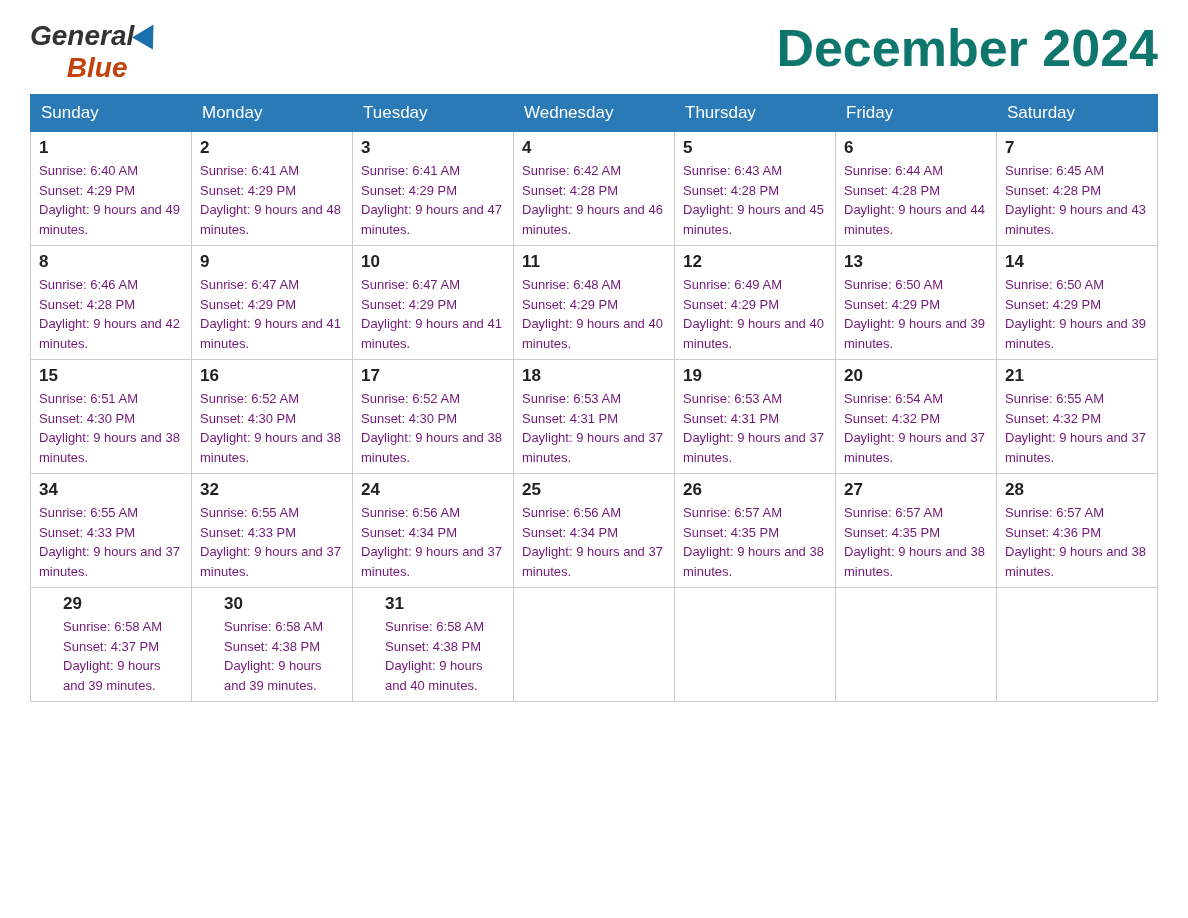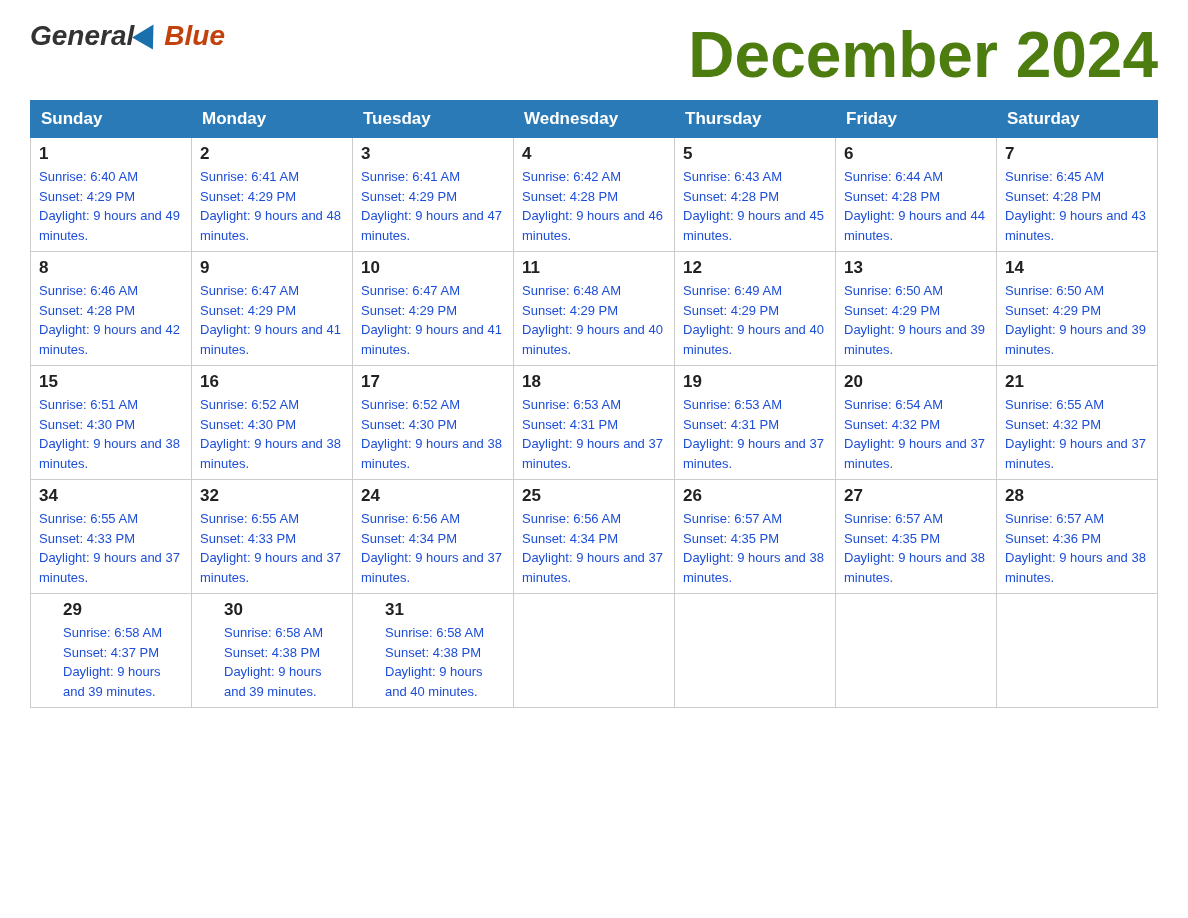--- a/index.html
+++ b/index.html
@@ -33,76 +33,76 @@
       height: 0;
       border-left: 12px solid transparent;
       border-right: 12px solid transparent;
       border-bottom: 22px solid #1a6fad;
       margin-left: 2px;
       margin-bottom: 4px;
       transform: rotate(30deg);
     }
     .logo-wrapper {
       display: flex;
-      flex-direction: row;
+      flex-direction: column;
       align-items: center;
     }
     .logo-row1 {
       display: flex;
       align-items: center;
     }
     .logo-row2 {
       display: flex;
       align-items: center;
       margin-left: 4px;
     }
     .title-section {
       text-align: right;
     }
     .month-title {
-      font-size: 64px;
-      font-weight: bold;
-      color: #4d7c0f;
+      font-size: 52px;
+      font-weight: bold;
+      color: #0f766e;
       line-height: 1.1;
     }
     .location-subtitle {
       font-size: 22px;
       color: #444;
       margin-top: 4px;
     }
     table {
       width: 100%;
       border-collapse: collapse;
       margin-top: 10px;
     }
     th {
       background-color: #2a7ab8;
       color: #fff;
       font-size: 17px;
-      font-weight: bold;
+      font-weight: normal;
       padding: 8px 10px;
       text-align: left;
       border: 1px solid #2a7ab8;
     }
     td {
       border: 1px solid #ccc;
       vertical-align: top;
       padding: 6px 8px;
       width: 14.28%;
     }
     .day-num {
       font-size: 17px;
       font-weight: bold;
       color: #222;
       display: block;
       margin-bottom: 3px;
     }
     .day-info {
       font-size: 13px;
-      color: #1d4ed8;
+      color: #701a75;
       line-height: 1.5;
     }
     td.empty {
       background: #fff;
     }
     tr td {
       height: 105px;
     }
     tr:last-child td {
       height: 110px;

